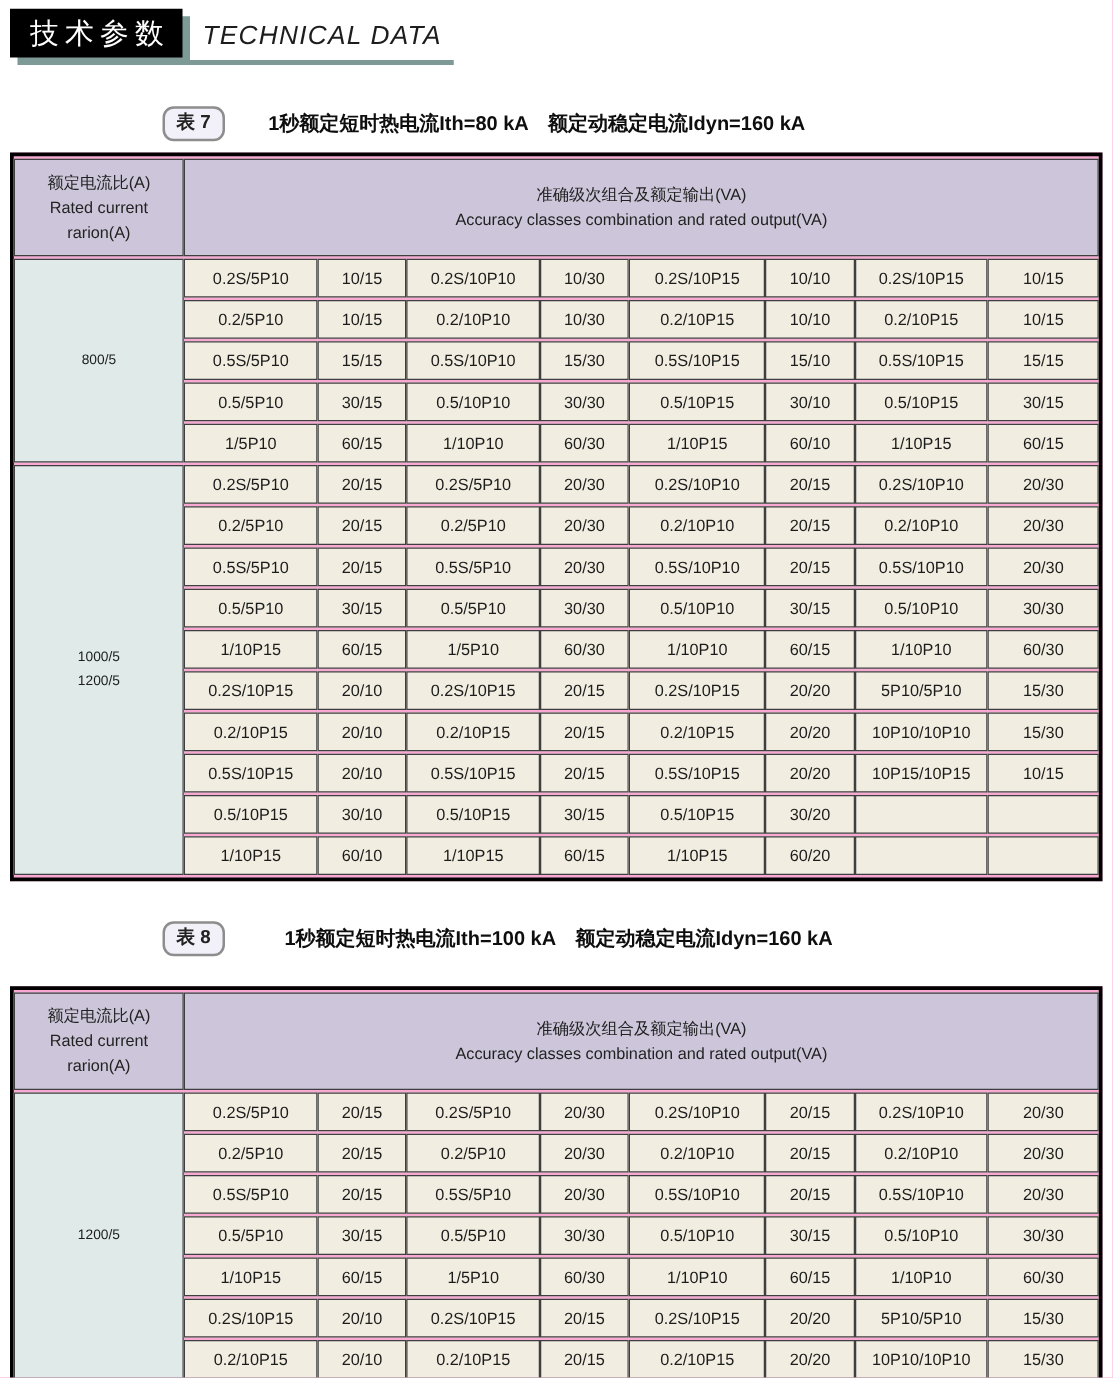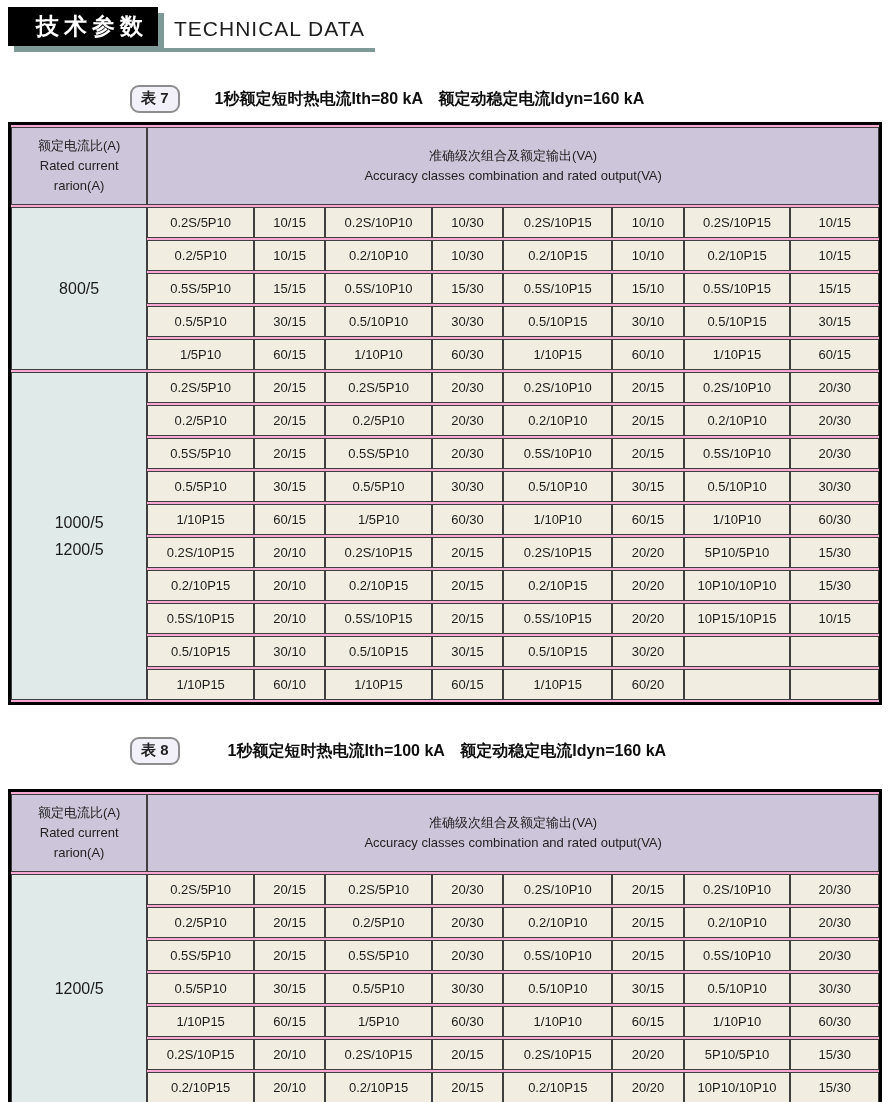--- a/index.html
+++ b/index.html
@@ -5,28 +5,28 @@
   html,body { margin:0; padding:0; }
   body {
     width:890px; height:1102px; background:#ffffff;
     font-family:"Liberation Sans","DejaVu Sans",sans-serif;
     color:#1e1e1e; overflow:hidden;
   }
 
   
   .page-header { display:flex; align-items:flex-end; margin:6px 0 0 8px; height:46px; }
   .title-cn {
-    background:#000; color:#fff; font-size:23px; font-weight:bold;
-    letter-spacing:5px; padding:5px 10px 5px 28px; line-height:1.25;
+    background:#000; color:#fff; font-size:23px; font-weight:normal;
+    letter-spacing:5px; padding:5px 10px 5px 16px; line-height:1.25;
     box-shadow:6px 6px 0 #7d9a97; margin-bottom:6px; white-space:nowrap;
   }
   .title-en {
     font-size:21px; color:#1d1d1d; letter-spacing:1px;
     border-bottom:4px solid #7d9a97; padding:0 10px 7px 10px;
-    margin-left:6px; white-space:nowrap;
+    margin-left:6px; white-space:nowrap;font-style:italic;
   }
 
   
   .tbl-caption { display:flex; align-items:center; margin:33px 0 9px 130px; gap:35px; }
   .tbl-caption.second { margin-top:32px; margin-bottom:24px;gap:48px; }
   .badge {
     border:2px solid #8d8d8d; border-radius:9px; background:#f2f0f8;
     padding:0 9px; height:24px; line-height:22px;
     font-size:15px; font-weight:bold; color:#222; white-space:nowrap;
   }
@@ -35,21 +35,21 @@
   
   .datatable-wrap { border:3px solid #000; margin-left:8px; width:868px; background:#f9a8d4; }
   table.datatable { border-collapse:separate; border-spacing:0 2px; width:100%; table-layout:fixed; }
   table.datatable th, table.datatable td {
     border:1px solid #3f3f3f; text-align:center; vertical-align:middle;
     overflow:hidden; padding:0 2px;
   }
   thead th { background:#cdc6da; height:76px; font-weight:normal; }
   thead th .h-line { font-size:13px; color:#222; line-height:1.55; }
   td.combo, td.out { background:#f1eee1; height:29px; font-size:13px; color:#1c1c1c; }
-  td.rowlabel { background:#dfeae9; font-size:16px; color:#1c1c1c; line-height:1.7;margin-left:12px; }
+  td.rowlabel { background:#dfeae9; font-size:11px; color:#1c1c1c; line-height:1.7;margin-left:12px; }
 </style>
 </head>
 <body>
 
 <div class="page-header">
   <div class="title-cn">技术参数</div>
   <div class="title-en">TECHNICAL DATA</div>
 </div>
 
 <div class="tbl-caption">

